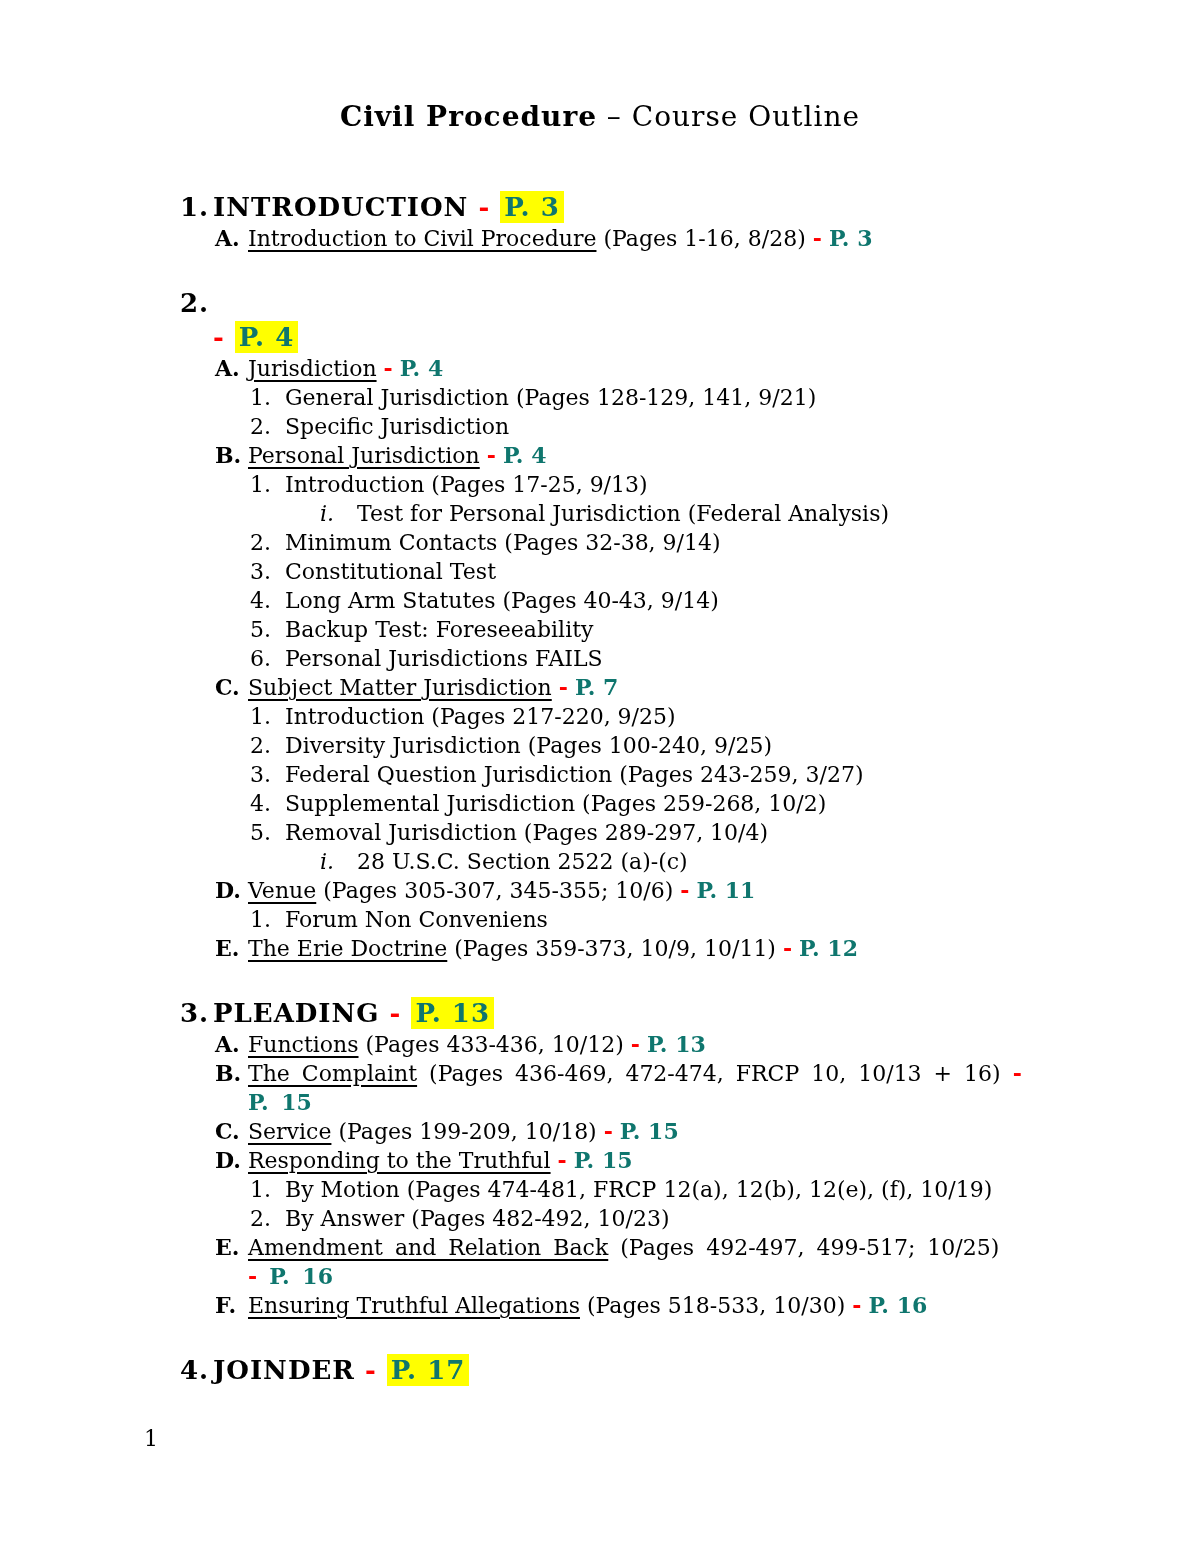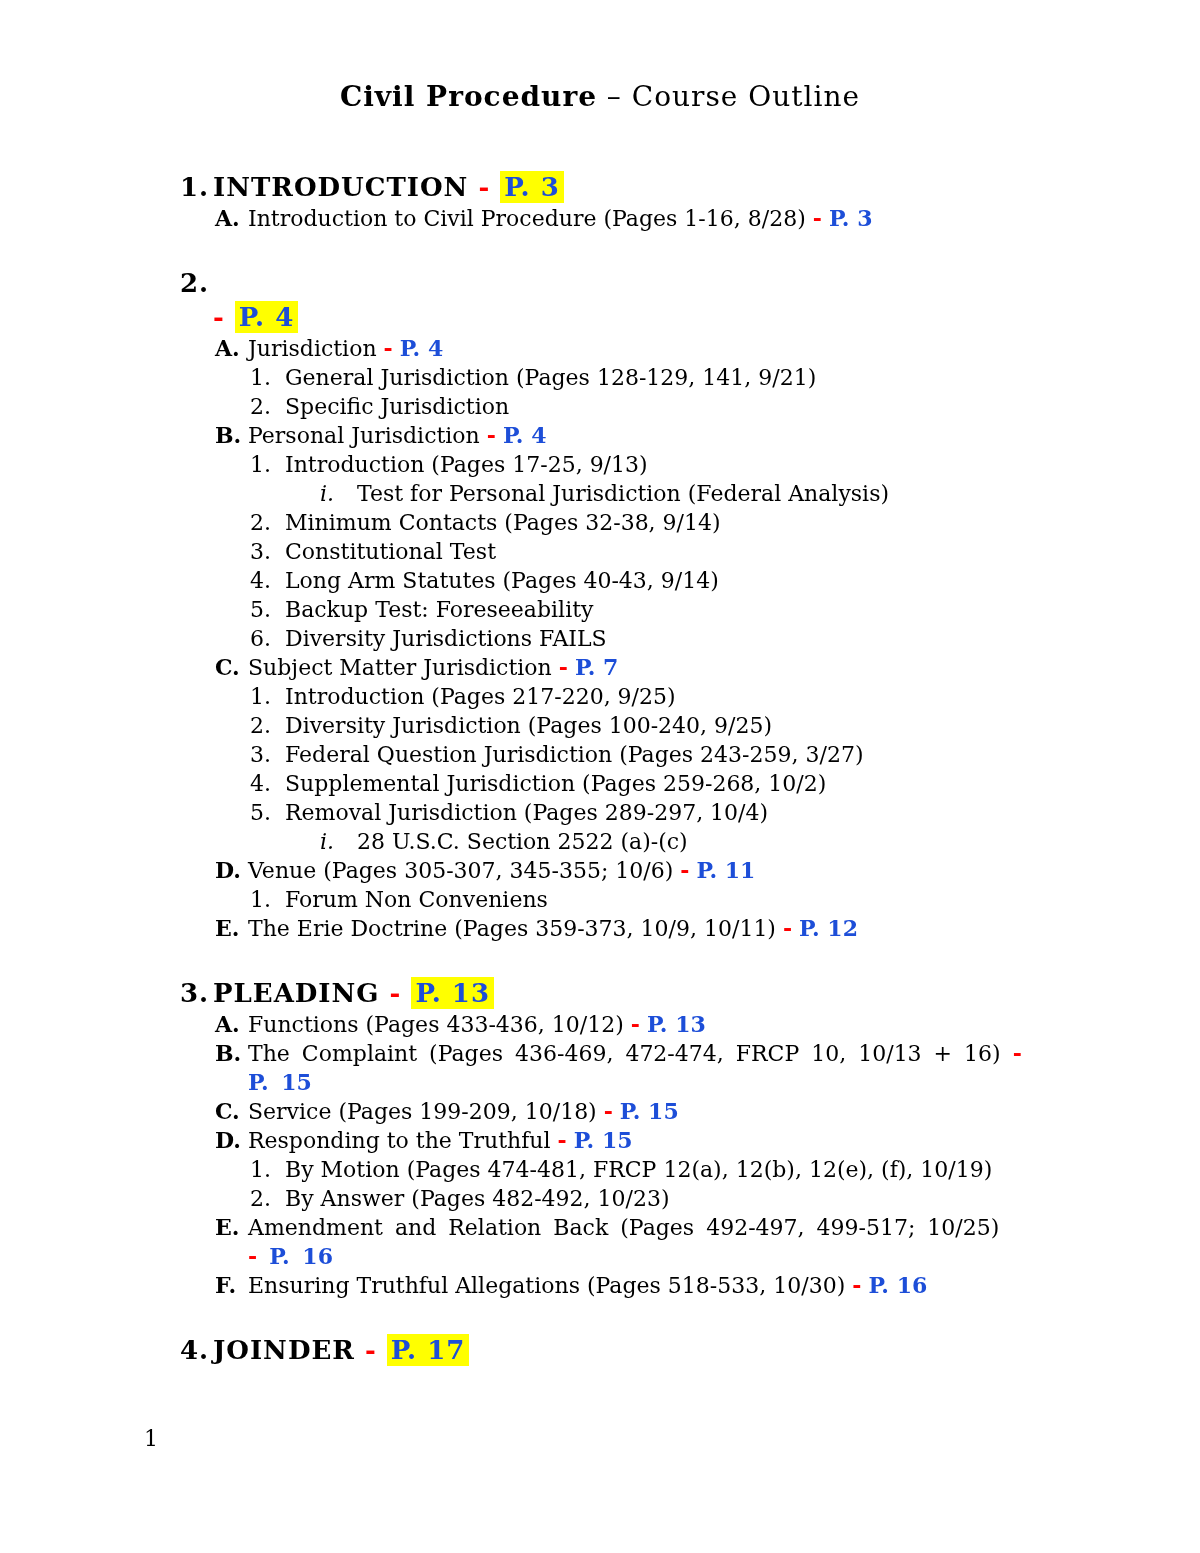--- a/index.html
+++ b/index.html
@@ -1,43 +1,43 @@
 <!DOCTYPE html>
 <html><head>
 <meta charset="utf-8">
 <style>
   html,body{margin:0;padding:0;background:#ffffff;}
   .page{
     position:relative;width:1200px;height:1553px;background:#ffffff;
     font-family:"DejaVu Serif","Liberation Serif",serif;color:#000000;overflow:hidden;
   }
   .doc-title{
-    margin:0;padding-top:80px;text-align:center;font-weight:normal;
+    margin:0;padding-top:100px;text-align:center;font-weight:normal;
     font-size:28px;line-height:34px;letter-spacing:1px;
   }
   .doc-title .t-bold{font-weight:bold;}
   ol{list-style:none;margin:0;padding:0;}
   .outline{margin-top:56px;padding-left:180px;padding-right:120px;}
   .outline > .section + .section{margin-top:33px;}
   .row{display:flex;align-items:baseline;}
   .content{flex:1;min-width:0;}
   .section > .row{font-size:26px;line-height:34px;font-weight:bold;letter-spacing:1px;}
   .s-marker{flex:0 0 33px;}
   .letter-list{padding-left:35px;}
   .letter-item > .row{font-size:22px;line-height:29px;}
   .l-marker{flex:0 0 33px;font-weight:bold;}
   .num-list{padding-left:35px;}
   .num-item > .row{font-size:22px;line-height:29px;}
   .n-marker{flex:0 0 35px;}
   .roman-list{padding-left:70px;}
   .roman-item > .row{font-size:22px;line-height:29px;}
   .r-marker{flex:0 0 37px;font-style:italic;}
-  .topic{text-decoration-thickness:2px;text-underline-offset:4px;}
+  .topic{text-decoration:underline;text-decoration-thickness:2px;text-underline-offset:4px;}
   .dash{color:#ff0000;font-weight:bold;}
-  .pageref{color:#1d4ed8;}
+  .pageref{color:#0f766e;}
   .section .pageref{font-weight:bold;}
   .hl{background:#ffff00;padding:1px 4px;}
   .wrapped{word-spacing:5px;}
   .footer-num{position:absolute;left:144px;top:1424px;font-size:22px;line-height:29px;}
 </style>
 </head>
 <body>
 
 <div class="page">
   <h1 class="doc-title"><span class="t-bold">Civil Procedure</span><span> – </span><span>Course Outline</span></h1>
@@ -139,21 +139,21 @@
               <li class="num-item">
     <div class="row">
       <span class="n-marker">5.</span>
       <div class="content">Backup Test: Foreseeability</div>
     </div>
     <ol class="roman-list"></ol>
   </li>
               <li class="num-item">
     <div class="row">
       <span class="n-marker">6.</span>
-      <div class="content">Diversity Jurisdictions FAILS</div>
+      <div class="content">Personal Jurisdictions FAILS</div>
     </div>
     <ol class="roman-list"></ol>
   </li>
             </ol>
   </li>
           <li class="letter-item">
     <div class="row">
       <span class="l-marker">C.</span>
       <div class="content">
         <span class="topic">Subject Matter Jurisdiction</span>

